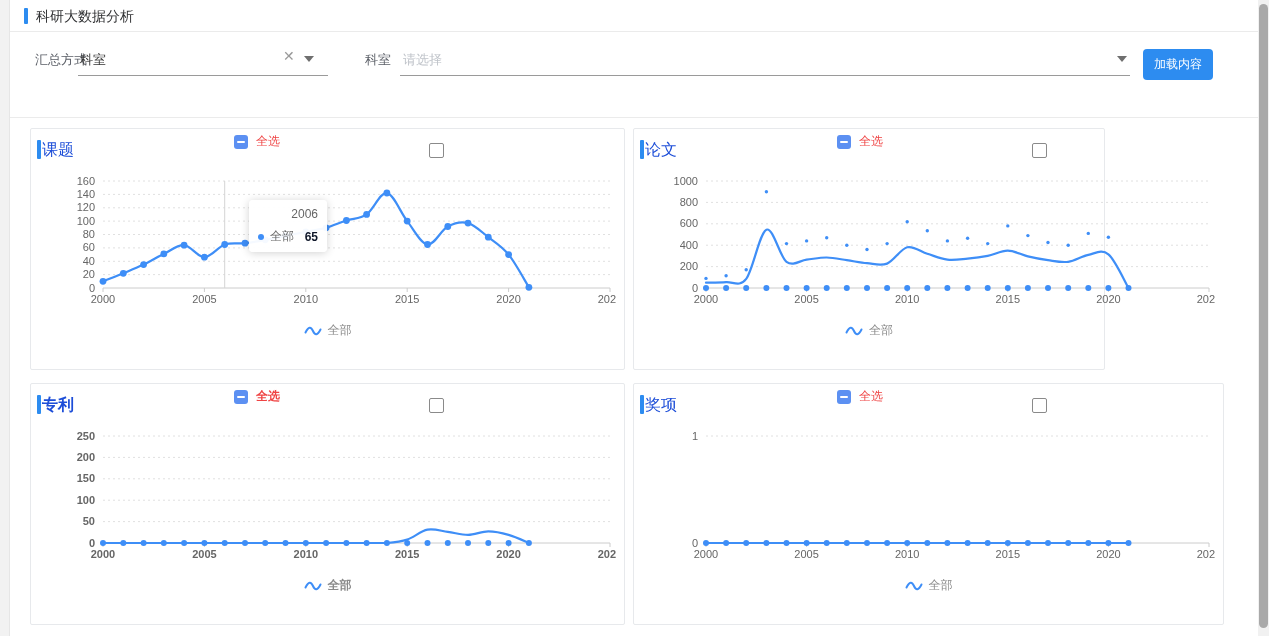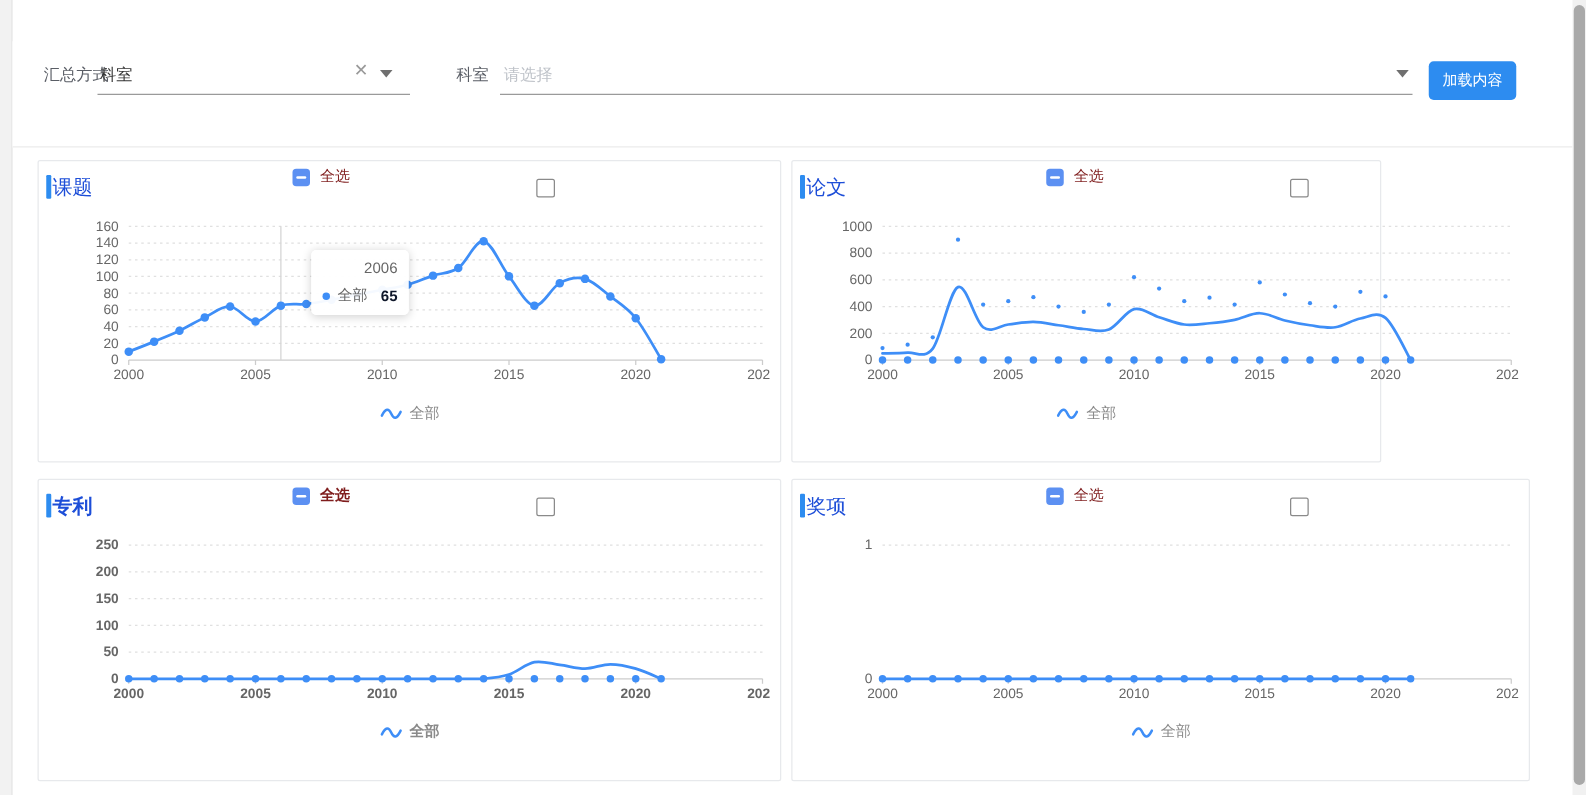--- a/index.html
+++ b/index.html
@@ -27,39 +27,43 @@
   .caret{position:absolute;width:0;height:0;border-left:5px solid transparent;border-right:5px solid transparent;border-top:6px solid #6f6f6f;cursor:pointer;}
   .load-btn{position:absolute;left:1133px;top:16px;width:70px;height:31px;background:var(--primary,#2d8cf0);color:#fff;border:none;border-radius:4px;font-size:12px;cursor:pointer;font-family:inherit;}
 
   
   .panel{position:absolute;background:#fff;border:1px solid #e7e9ec;border-radius:2px;}
   .panel-title{position:absolute;left:11px;top:11px;font-size:16px;color:#1d4ed8;}
   .panel .accent{left:6px;top:11px;height:19px;}
   .select-all{position:absolute;left:203px;top:4px;display:flex;align-items:center;cursor:pointer;}
   .cb-ind{width:14px;height:14px;background:var(--checkbox,#5c90f2);border-radius:3px;position:relative;display:inline-block;}
   .cb-ind::after{content:"";position:absolute;left:3px;right:3px;top:6px;height:2px;background:#fff;border-radius:1px;}
-  .sa-label{margin-left:8px;font-size:12px;color:#7f1d1d;}
+  .sa-label{margin-left:8px;font-size:12px;color:#ef4444;}
   .cb-empty{position:absolute;left:398px;top:14px;width:15px;height:15px;border:1px solid #8a8a8a;border-radius:2px;background:#fff;cursor:pointer;}
   .chart-svg{position:absolute;left:10px;top:44px;display:block;font-family:inherit;cursor:crosshair;}
   .legend{position:absolute;left:0;width:100%;top:193px;display:flex;justify-content:center;align-items:center;gap:6px;font-size:12px;color:#8a8a8a;cursor:pointer;}
 
   
   .tooltip{position:absolute;left:218px;top:71px;width:78px;background:rgba(255,255,255,.95);border-radius:4px;box-shadow:0 1px 8px rgba(0,0,0,.18);padding:7px 9px;z-index:5;}
   .tt-title{font-size:12px;color:#666;margin-bottom:7px;text-align:right;}
   .tt-row{display:flex;align-items:center;font-size:12px;color:#666;}
   .tt-dot{width:6px;height:6px;border-radius:50%;background:var(--series,#3e8ef7);margin-right:6px;flex:none;}
   .tt-val{margin-left:auto;color:#0f172a;font-weight:600;}
 </style>
 </head>
 <body>
 
 <div id="page">
 
   <div class="left-strip"></div>
 
+  <div class="page-header">
+    <div class="accent" style="left:14px;top:8px;height:16px;"></div>
+    <div class="page-title">科研大数据分析</div>
+  </div>
 
   <div class="filter-row">
     <span class="f-label" style="left:25px;">汇总方式</span>
     <div>
       <span class="f-value" style="left:70px;">科室</span>
       <div class="underline" style="left:68px;width:250px;"></div>
       <span class="clear-x" style="left:273px;">✕</span>
       <span class="caret" style="left:294px;top:23px;"></span>
     </div>
     <span class="f-label" style="left:355px;">科室</span>

